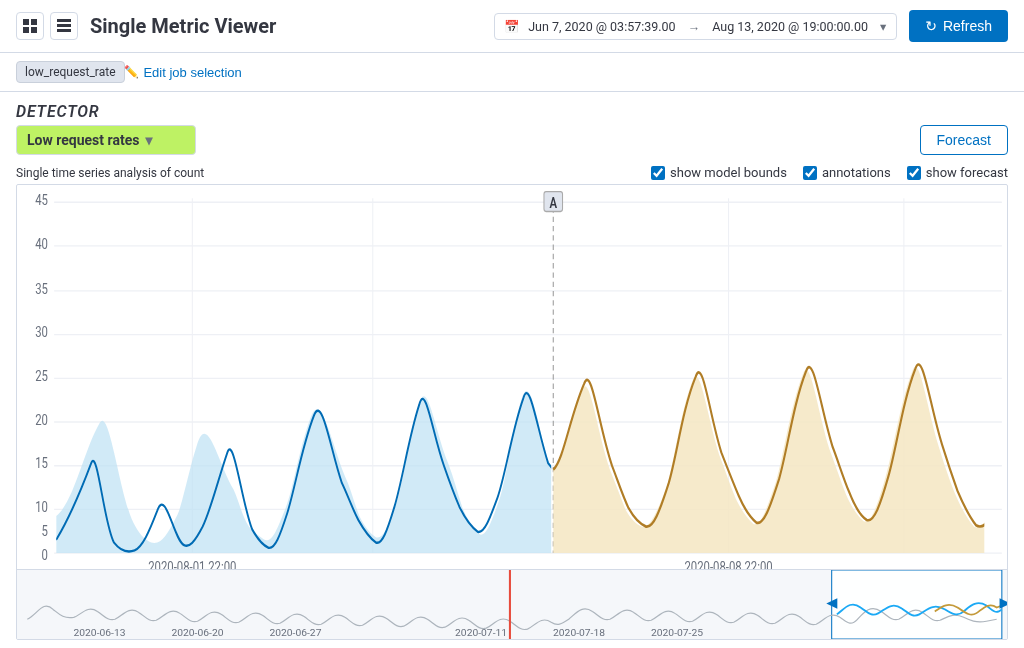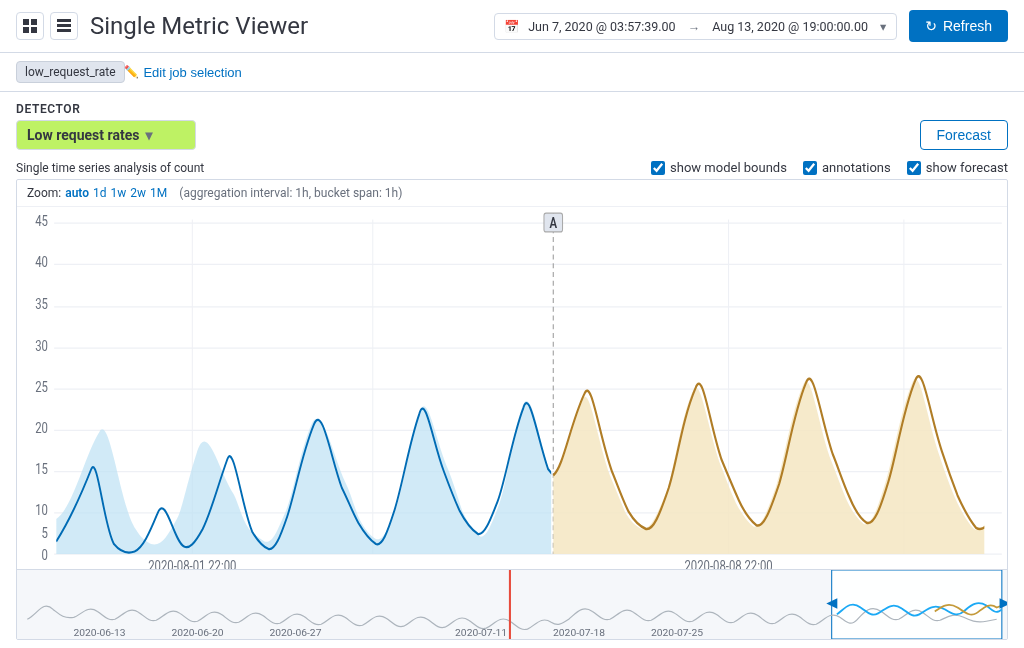--- a/index.html
+++ b/index.html
@@ -4,37 +4,37 @@
   <style>
     * { box-sizing: border-box; margin: 0; padding: 0; }
     body { font-family: -apple-system, BlinkMacSystemFont, 'Segoe UI', Roboto, sans-serif; background: #f5f7fa; color: #343741; font-size: 14px; }
 
     .app-container { width: 1024px; height: 648px; background: #fff; display: flex; flex-direction: column; overflow: hidden; }
 
     
     .header { display: flex; align-items: center; padding: 10px 16px; border-bottom: 1px solid #d3dae6; background: #fff; gap: 12px; }
     .header-icons { display: flex; gap: 6px; align-items: center; }
     .icon-btn { width: 28px; height: 28px; display: flex; align-items: center; justify-content: center; border: 1px solid #d3dae6; border-radius: 4px; cursor: pointer; background: #fff; color: #343741; font-size: 13px; }
-    .page-title { font-size: 24px; font-weight: 400; flex: 1; }
+    .page-title { font-size: 20px; font-weight: 700; flex: 1; }
     .date-range-picker { display: flex; align-items: center; border: 1px solid #d3dae6; border-radius: 4px; padding: 5px 10px; gap: 8px; cursor: pointer; background: #fff; font-size: 12.5px; }
     .date-range-picker .calendar-icon { color: #69707d; }
     .date-arrow { color: #69707d; padding: 0 4px; }
     .chevron-down { color: #69707d; margin-left: 4px; }
     .refresh-btn { display: flex; align-items: center; gap: 6px; background: #0071c2; color: #fff; border: none; border-radius: 4px; padding: 8px 16px; font-size: 14px; cursor: pointer; font-weight: 500; }
     .refresh-btn .refresh-icon { font-size: 14px; }
 
     
     .toolbar { display: flex; align-items: center; padding: 8px 16px; border-bottom: 1px solid #d3dae6; gap: 0; background: #fff; }
     .job-tag { background: #e0e5ee; border: 1px solid #c9d0db; border-radius: 4px; padding: 3px 8px; font-size: 12px; color: #343741; }
     .edit-job-btn { display: flex; align-items: center; gap: 4px; color: #0071c2; cursor: pointer; font-size: 13px; background: none; border: none; }
     .edit-icon { font-size: 12px; }
 
     
     .detector-row { padding: 10px 16px 4px; background: #fff; }
-    .detector-label { font-size: 12px; font-weight: 600; color: #343741; margin-bottom: 4px; text-transform: uppercase; letter-spacing: 0.05em; }
+    .detector-label { font-size: 16px; font-weight: 600; color: #343741; margin-bottom: 4px; text-transform: uppercase; letter-spacing: 0.05em; font-style: italic; }
     .detector-select-row { display: flex; align-items: center; justify-content: space-between; }
     .detector-select { display: flex; align-items: center; border: 1px solid #d3dae6; border-radius: 4px; padding: 6px 10px; gap: 6px; cursor: pointer; background: #bef264; min-width: 180px; font-weight: bold; }
     .forecast-btn { border: 1px solid #0071c2; color: #0071c2; background: #fff; border-radius: 4px; padding: 6px 16px; font-size: 14px; cursor: pointer; font-weight: 500; }
 
     
     .chart-controls-row { display: flex; align-items: center; justify-content: space-between; padding: 6px 16px 4px; background: #fff; }
     .chart-title { font-size: 12px; color: #343741; }
     .chart-checkboxes { display: flex; align-items: center; gap: 16px; }
     .checkbox-item { display: flex; align-items: center; gap: 5px; cursor: pointer; font-size: 13px; }
     .checkbox-item input[type=checkbox] { accent-color: #0071c2; width: 14px; height: 14px; cursor: pointer; }
@@ -129,31 +129,20 @@
       <label class="checkbox-item">
         <input type="checkbox" checked="" style="">
         <span>show forecast</span>
       </label>
     </div>
   </div>
 
   <div class="chart-container">
     <div class="chart-area">
 
-      <div class="chart-zoom-row">
-        <span class="zoom-label">Zoom:</span>
-        <div class="zoom-links">
-          <a class="zoom-link active">auto</a>
-          <a class="zoom-link">1d</a>
-          <a class="zoom-link">1w</a>
-          <a class="zoom-link">2w</a>
-          <a class="zoom-link">1M</a>
-        </div>
-        <span class="agg-info">(aggregation interval: 1h, bucket span: 1h)</span>
-      </div>
 
       <div class="main-chart">
         <svg viewBox="0 0 960 290" preserveAspectRatio="none" xmlns="http://www.w3.org/2000/svg">
 
           <defs>
             <clipPath id="leftClip">
                 <rect x="38" y="0" width="480" height="290"></rect>
               </clipPath>
             <clipPath id="rightClip">
                 <rect x="518" y="0" width="420" height="290"></rect>

